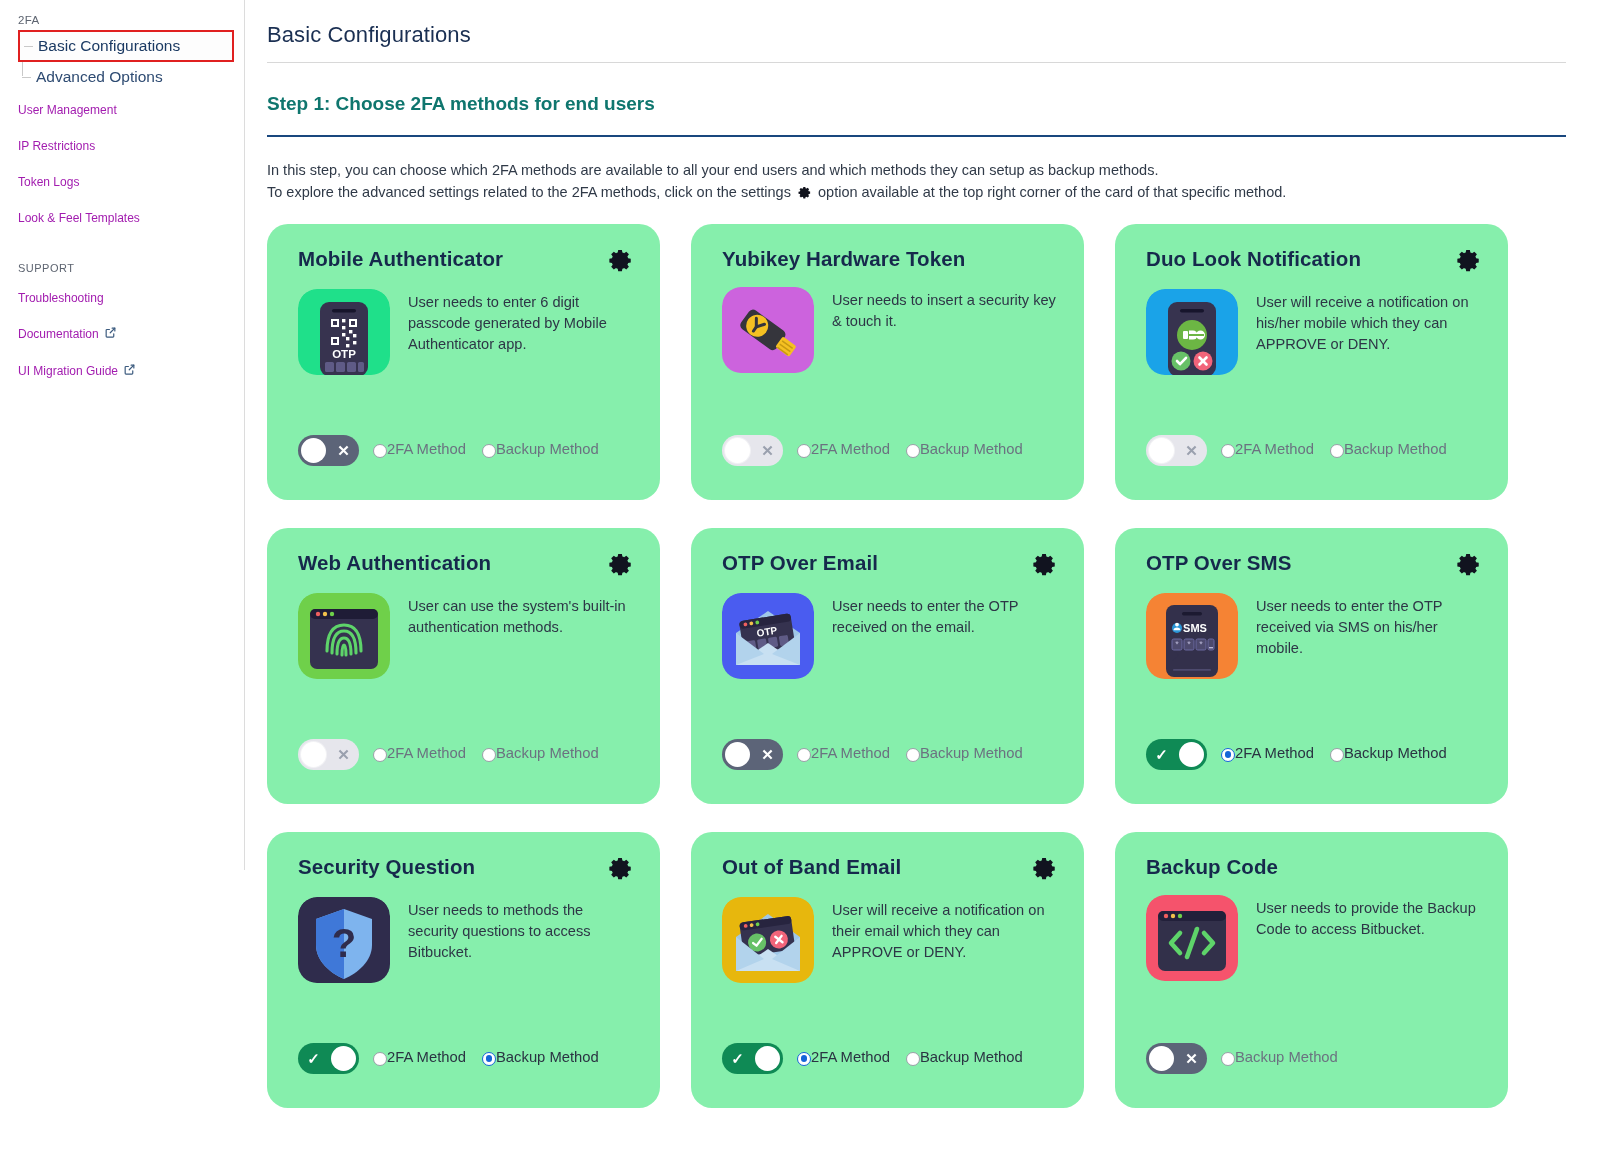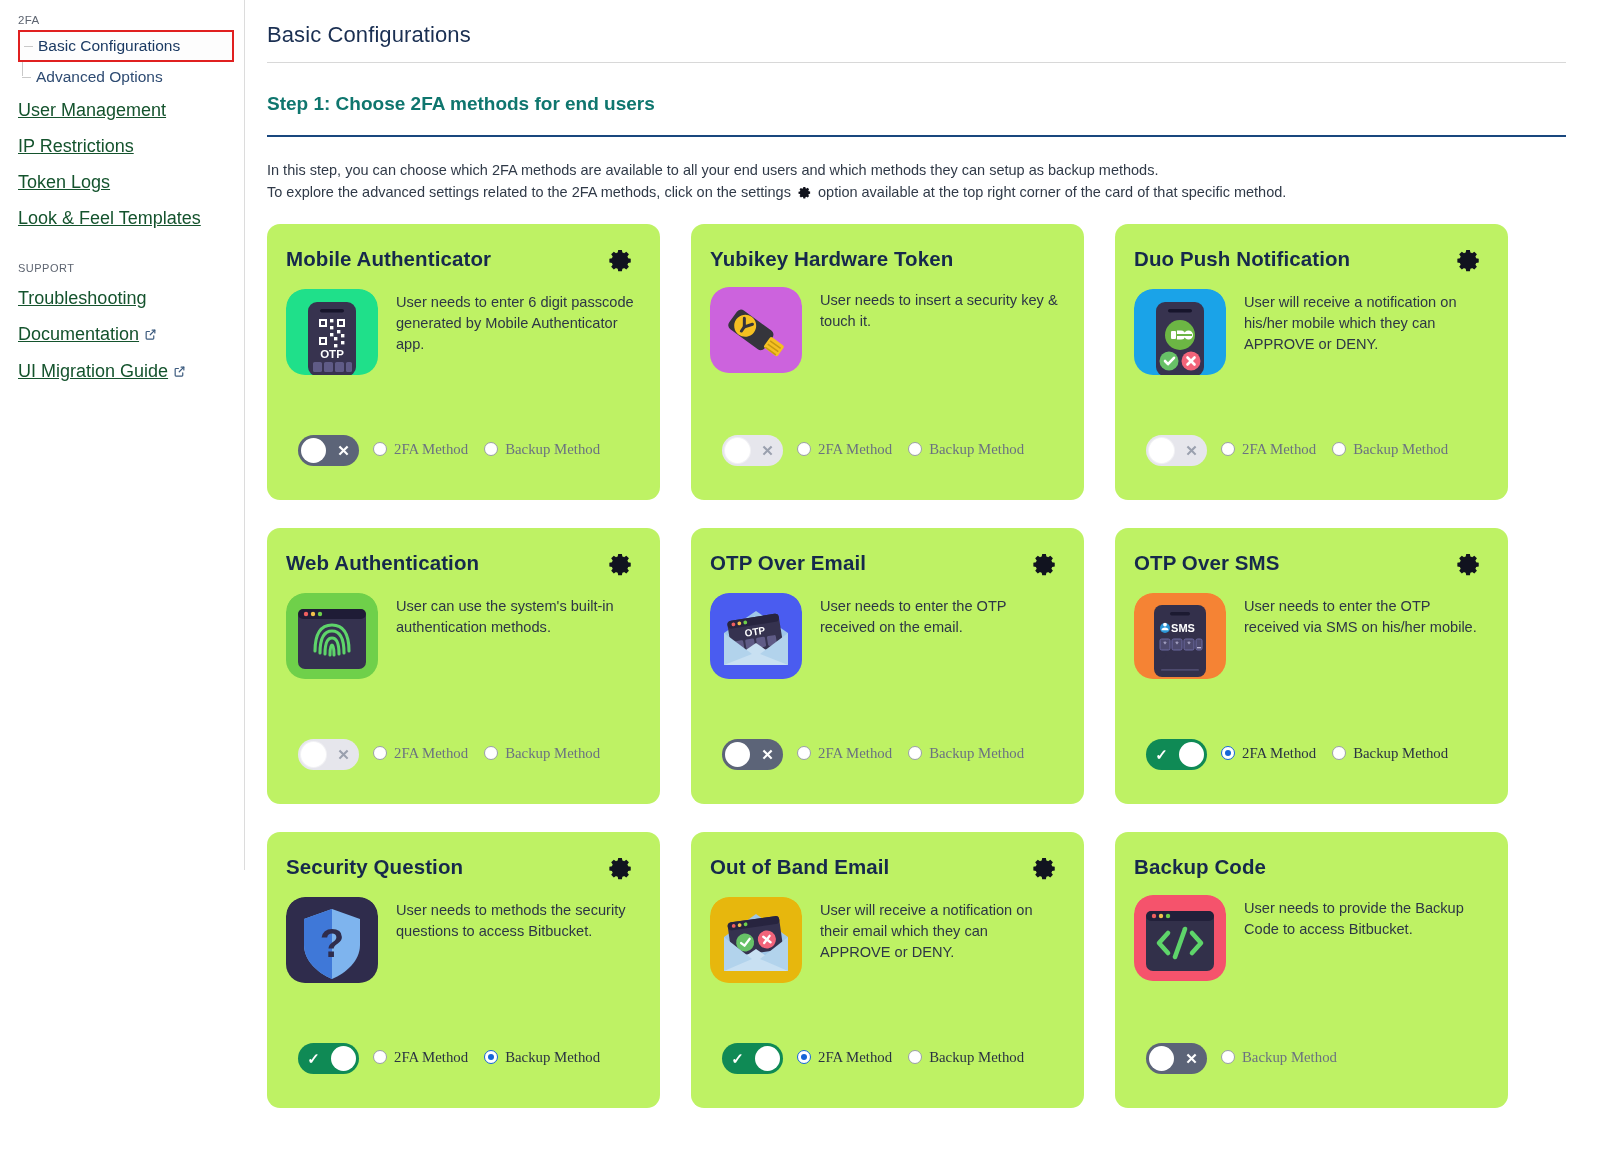--- a/index.html
+++ b/index.html
@@ -38,22 +38,22 @@
   .tree-item::before {
     content: ""; position: absolute; left: 4px; top: 50%;
     width: 9px; border-top: 1px solid #c9c9c9;
   }
   .tree-item.selected {
     border: 2px solid #e02020; color: #1b3a63; font-weight: 400;
     margin-right: 10px; padding-top: 4px; padding-bottom: 4px;
     background: #fdfdfd;
   }
   .nav-item {
-    font-size: 18px; color: #14532d; padding: 8px 10px 8px 18px;
-    cursor: pointer; line-height: 20px; text-decoration: underline;
+    font-size: 12px; color: #a21caf; padding: 8px 10px 8px 18px;
+    cursor: pointer; line-height: 20px;
   }
   .ext-ico { display: inline-block; margin-left: 5px; vertical-align: -1px; }
 
   
   .main {
     flex: 1; height: 1174px; padding: 18px 34px 0 22px;
     overflow: hidden; background: #fff;
   }
   .page-title {
     font-size: 22px; color: #1a2f52; font-weight: 400;
@@ -66,22 +66,22 @@
   .rule-blue { height: 2px; background: #19477e; margin-bottom: 22px; }
   .intro { font-size: 14.5px; color: #303a48; line-height: 22px; padding-bottom: 14px; }
   .intro .gear-inline { display:inline-block; vertical-align:-3px; margin:0 2px; }
 
   
   .grid {
     display: grid; grid-template-columns: repeat(3, 393px);
     gap: 28px 31px; padding-top: 4px;
   }
   .card {
-    background: #bef264; border-radius: 13px;
-    height: 276px; padding: 22px 26px 0 19px;
+    background: #86efac; border-radius: 21px;
+    height: 276px; padding: 22px 26px 0 31px;
     position: relative;
   }
   .card-head {
     display: flex; align-items: flex-start; justify-content: space-between;
   }
   .card-title {
     font-size: 20.5px; color: #16294c; font-weight: 700; line-height: 26px;
     letter-spacing: .1px;
   }
   .gear-btn { cursor: pointer; line-height: 0; margin-top: 1px; }
@@ -110,21 +110,21 @@
   .toggle.off .knob  { left: 3px; }
   .toggle.off .mark  { right: 2px; color: #ffffff; }
   .toggle.disabled       { background: #e6e6ec; }
   .toggle.disabled .knob { left: 3px; box-shadow: 0 0 0 1px #f2f2f5; }
   .toggle.disabled .mark { right: 2px; color: #9aa0ae; }
   .toggle.on         { background: #0f8a55; }
   .toggle.on .knob   { right: 3px; left: auto; }
   .toggle.on .mark   { left: 2px; color: #ffffff; }
 
   .radios { display: flex; flex-wrap: wrap; gap: 0 16px; padding-top: 4px; max-width: 250px; }
-  .radio { display: flex; align-items: flex-start; gap: 7px; cursor: pointer; font-family: Liberation Serif, serif; }
+  .radio { display: flex; align-items: center; cursor: pointer; }
   .rdot {
     width: 14px; height: 14px; border-radius: 50%; border: 1.4px solid #9b9fa8;
     background: #fff; flex: 0 0 14px; margin-top: 3px; position: relative;
   }
   .rdot.sel { border-color: #1565d8; }
   .rdot.sel::after {
     content: ""; position: absolute; left: 2.6px; top: 2.6px;
     width: 6.6px; height: 6.6px; border-radius: 50%; background: #1565d8;
   }
   .rlabel { font-size: 14.8px; color: #2a3342; line-height: 20px; }
@@ -282,21 +282,21 @@
       <label class="radio dim">
         <span class="rdot"></span>
         <span class="rlabel">Backup Method</span>
       </label>
               </div>
       </div>
     </div>
         </div>
         <div class="card">
     <div class="card-head">
-      <div class="card-title">Duo Push Notification</div>
+      <div class="card-title">Duo Look Notification</div>
       <div class="gear-btn"><svg width="27" height="27" viewBox="0 0 24 24" fill="#11131f">
                 <path d="M12 8.1a3.9 3.9 0 1 0 0 7.8 3.9 3.9 0 0 0 0-7.8zm0 6.05a2.15 2.15 0 1 1 0-4.3 2.15 2.15 0 0 1 0 4.3z"></path>
                 <path d="M21.1 13.65v-3.3l-2.35-.42a7.1 7.1 0 0 0-.63-1.52l1.36-1.96-2.33-2.33-1.96 1.36a7.1 7.1 0 0 0-1.52-.63L13.25 2.6h-3.3l-.42 2.35a7.1 7.1 0 0 0-1.52.63L6.05 4.22 3.72 6.55l1.36 1.96a7.1 7.1 0 0 0-.63 1.52l-2.35.42v3.3l2.35.42c.14.54.35 1.05.63 1.52l-1.36 1.96 2.33 2.33 1.96-1.36c.47.28.98.49 1.52.63l.42 2.35h3.3l.42-2.35c.54-.14 1.05-.35 1.52-.63l1.96 1.36 2.33-2.33-1.36-1.96c.28-.47.49-.98.63-1.52l2.35-.42z"></path>
               </svg></div>
     </div>
     <div class="card-body">
       <div class="thumb">
       <svg width="92" height="92" viewBox="0 0 92 92">
         <rect width="92" height="92" rx="19" fill="#1aa3e8"></rect>
         <rect x="22" y="13" width="48" height="74" rx="9" fill="#37334f"></rect>

